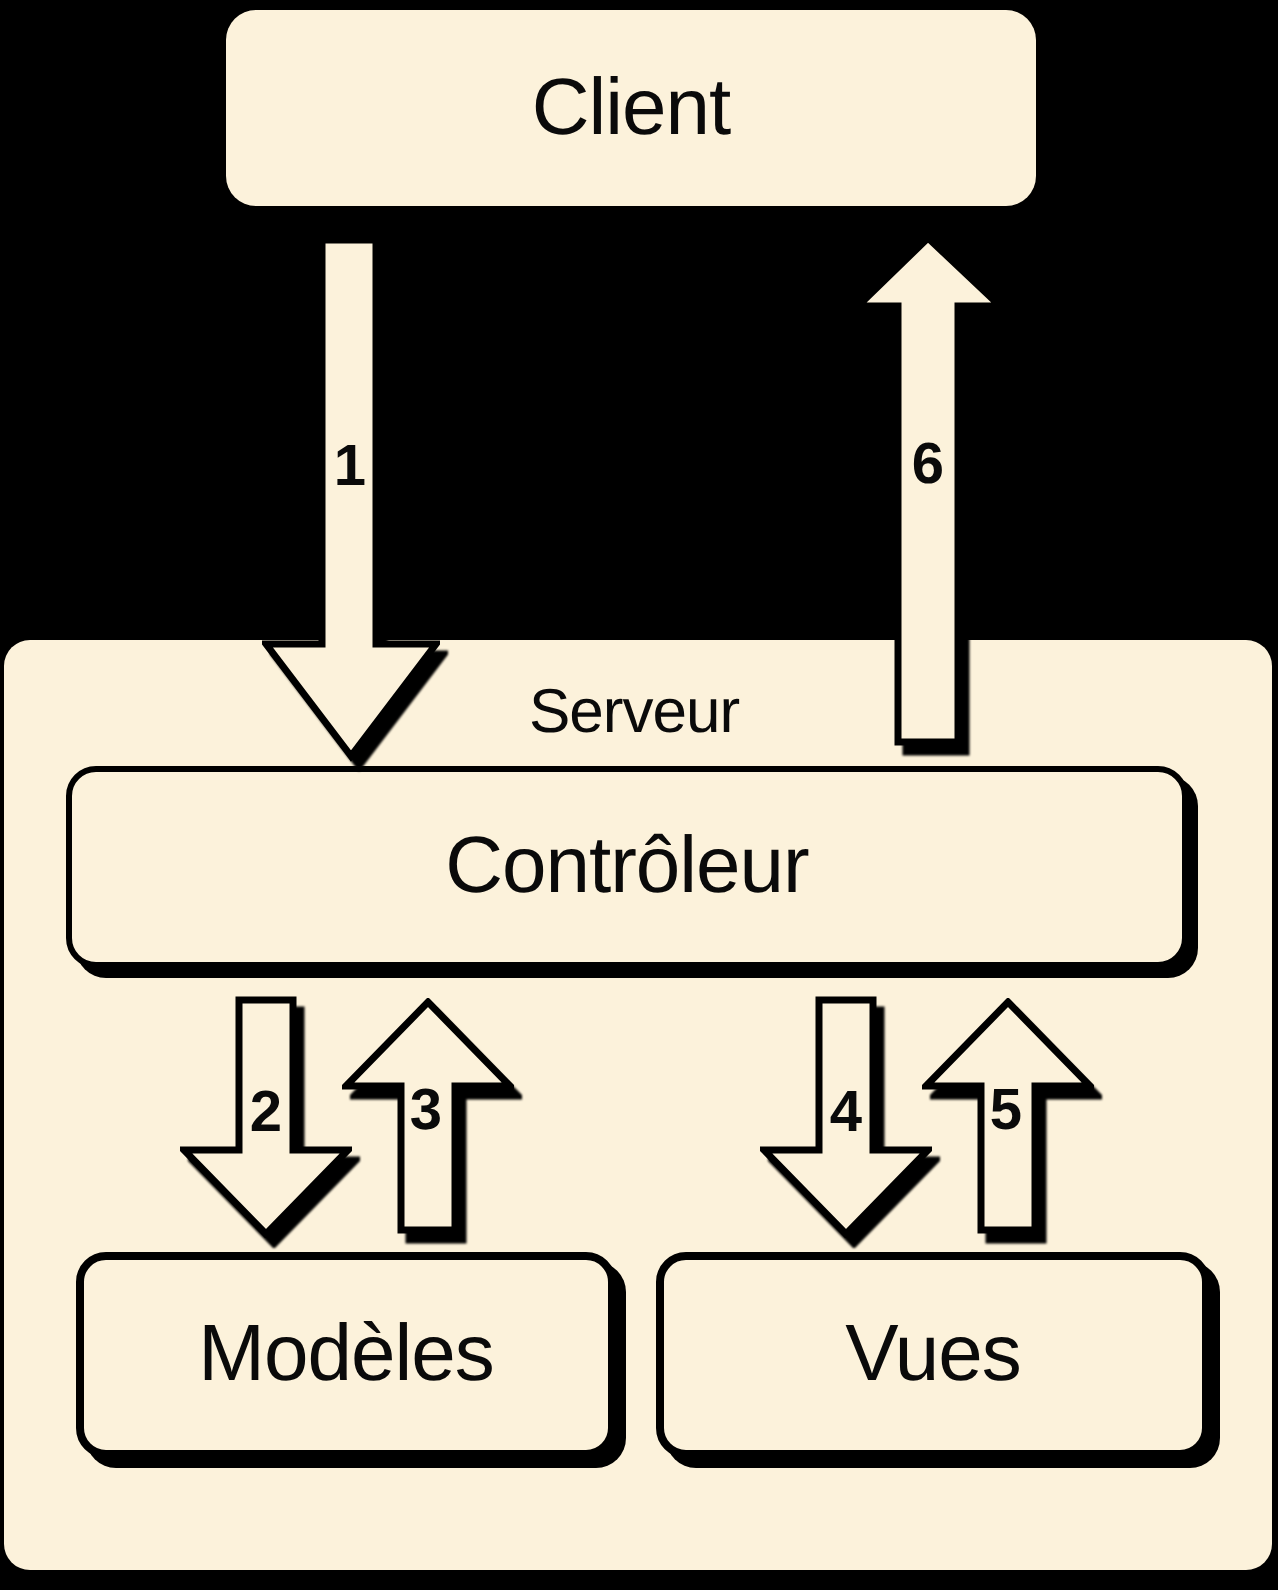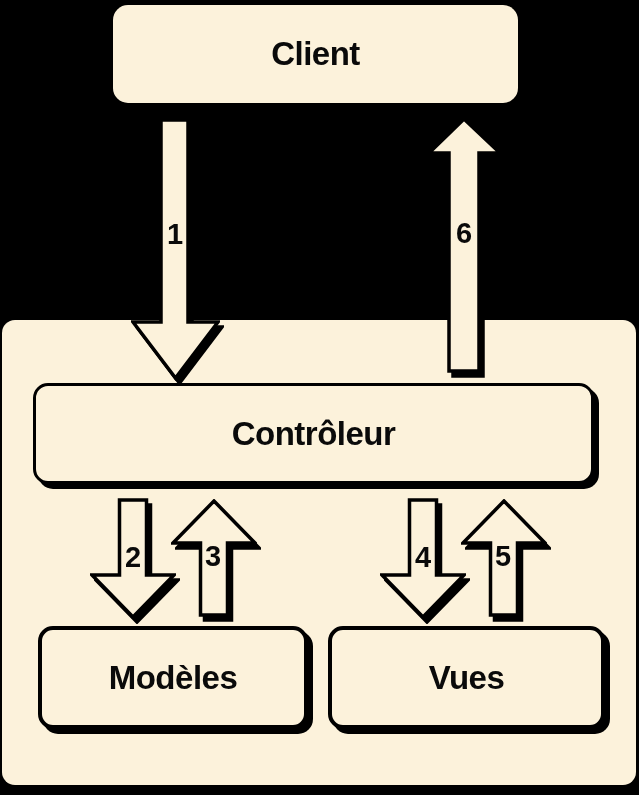--- a/index.html
+++ b/index.html
@@ -18,25 +18,24 @@
   }
   .box {
     position: absolute;
     background: #FCF2DB;
     box-sizing: border-box;
     display: flex;
     align-items: center;
     justify-content: center;
   }
   .node-label {
-    font-size: 33px;
+    font-size: 40px;
     letter-spacing: -0.5px;
     color: #0a0a0a;
     white-space: nowrap;
-    font-weight: bold;
   }
   .client-box {
     left: 113px; top: 5px;
     width: 405px; height: 98px;
     border-radius: 15px;
   }
   .server-box {
     left: 2px; top: 320px;
     width: 634px; height: 465px;
     border-radius: 13px;
@@ -99,20 +98,21 @@
 </head>
 <body>
 
 <div class="canvas">
 
   <div class="box client-box">
     <span class="node-label">Client</span>
   </div>
 
   <div class="box server-box"></div>
+  <div class="floating-label server-label">Serveur</div>
 
   <div class="box controller-box">
     <span class="node-label">Contrôleur</span>
   </div>
 
   <div class="box models-box">
     <span class="node-label">Modèles</span>
   </div>
 
   <div class="box views-box">

